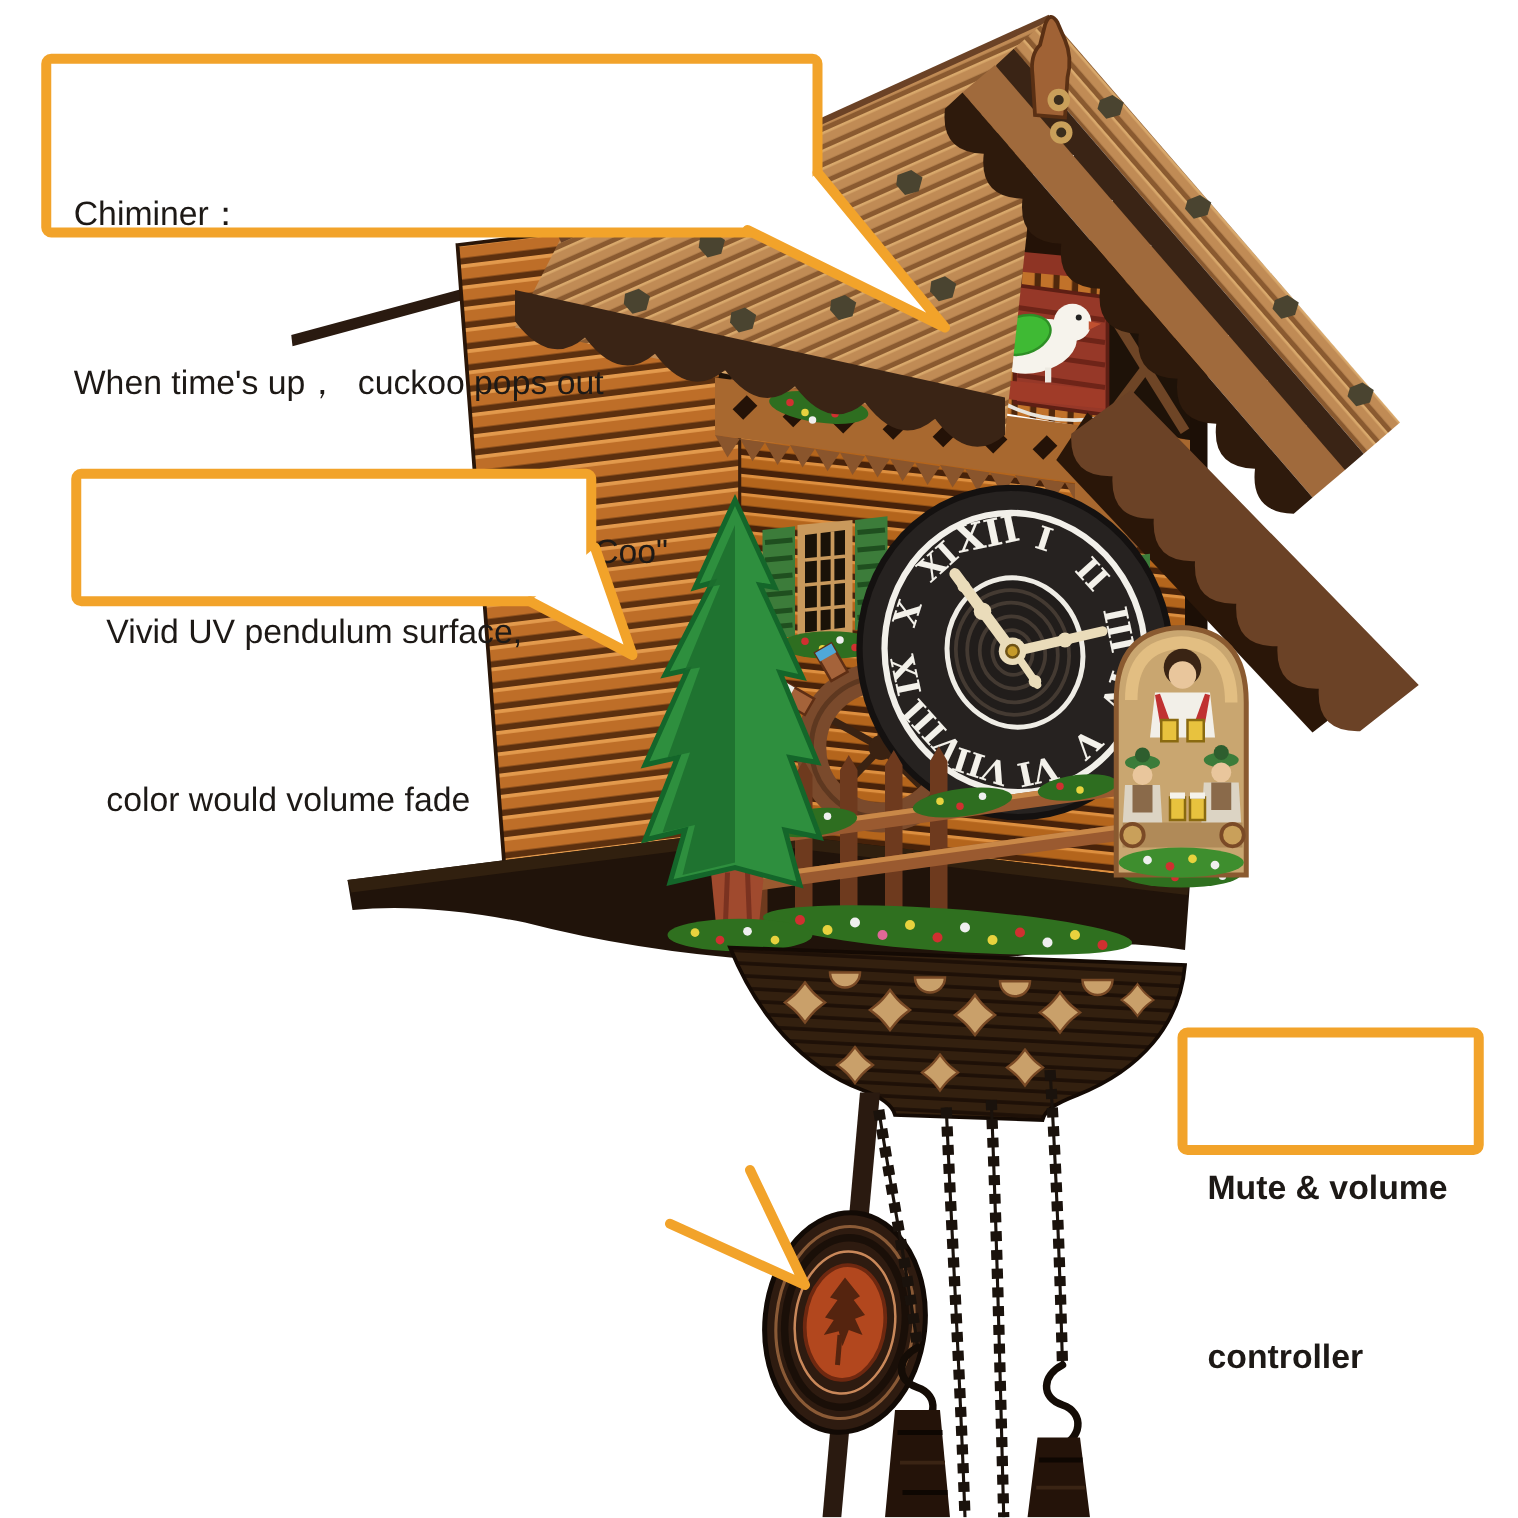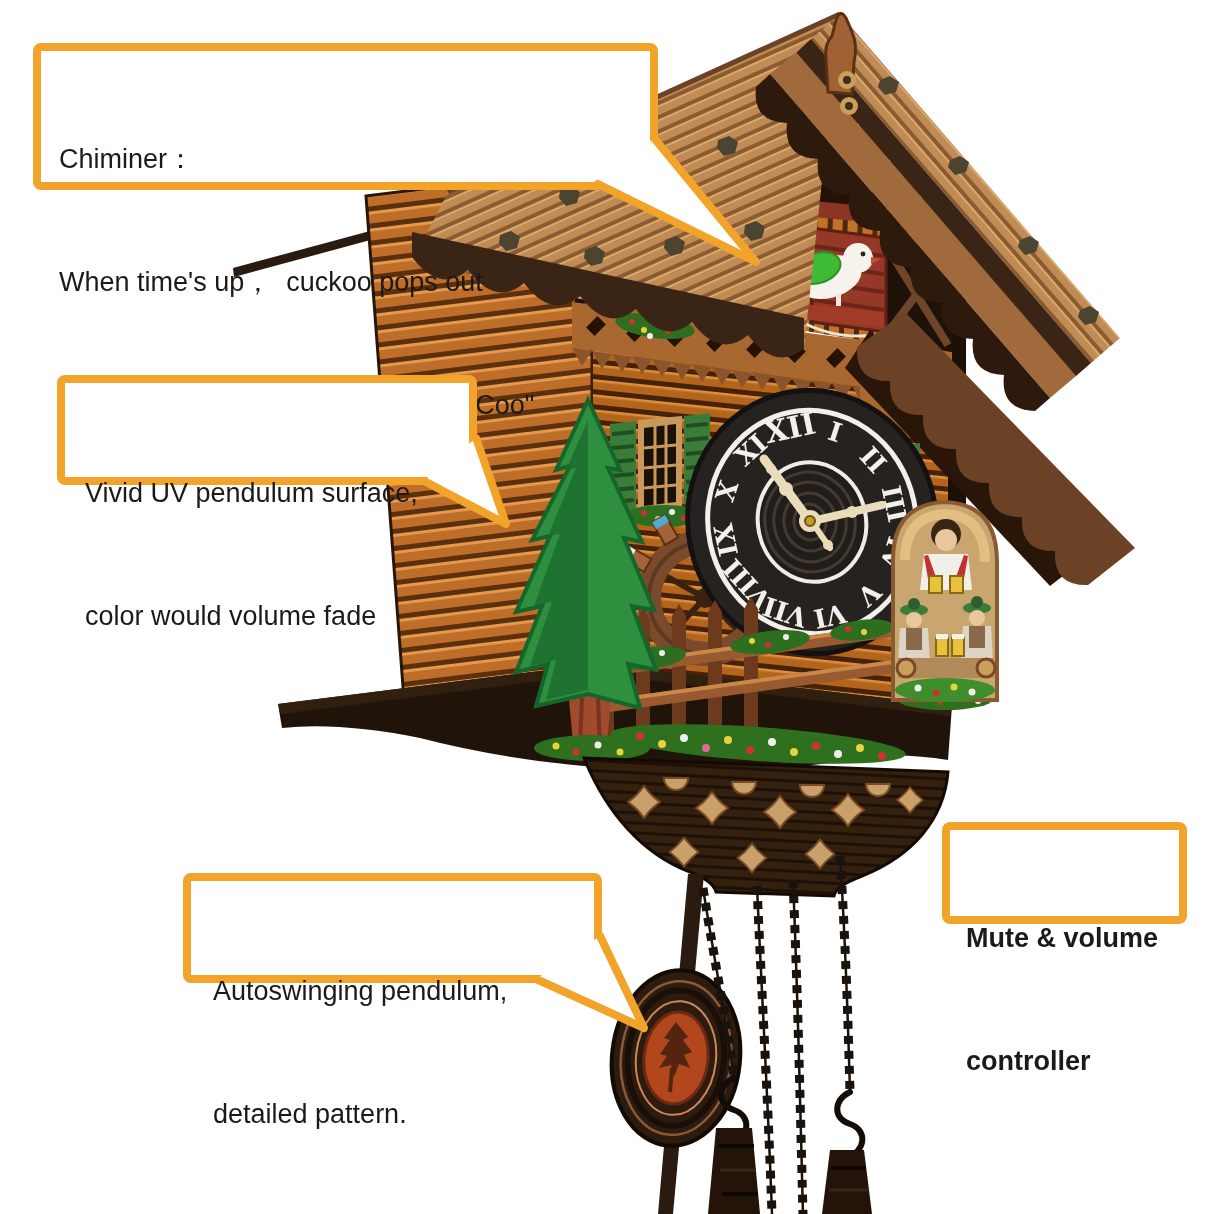--- a/index.html
+++ b/index.html
@@ -1,21 +1,21 @@
 <!DOCTYPE html>
 <html><head>
 <meta charset="utf-8">
 <style>
   html,body{margin:0;padding:0;background:#ffffff;}
   #canvas{position:relative;width:1214px;height:1214px;background:#ffffff;overflow:hidden;
           font-family:"Liberation Sans", sans-serif;}
   .callout{position:absolute;box-sizing:border-box;background:#ffffff;
            border:8px solid #F2A32A;border-radius:8px;color:#1d1916;
            font-size:27px;line-height:41px;white-space:pre;z-index:30;}
-  .callout .ln{display:block;}
+  .callout .ln{display:block;margin-top:12px;}
   #callout-chime{left:33px;top:43px;width:625px;height:147px;padding:6px 18px;}
   #callout-surface{left:57px;top:375px;width:420px;height:110px;padding:8px 20px;}
   #callout-pendulum{left:183px;top:873px;width:419px;height:110px;padding:8px 22px;}
   #callout-volume{left:942px;top:822px;width:245px;height:102px;padding:6px 16px;font-weight:bold;}
   svg{position:absolute;left:0;top:0;}
   #clock-art{z-index:1;}
   #tails{z-index:40;pointer-events:none;}
   text.numeral{font-family:"DejaVu Serif",serif;font-weight:bold;fill:#f3f1ea;}
 </style>
 </head>
@@ -560,24 +560,20 @@
     <span class="ln">Chiminer：</span>
     <span class="ln">When time's up，  cuckoo pops out</span>
     <span class="ln">from nest singing and calling "Coo Coo"</span>
   </div>
 
   <div class="callout" id="callout-surface">
     <span class="ln">Vivid UV pendulum surface,</span>
     <span class="ln">color would volume fade</span>
   </div>
 
-  <div class="callout" id="callout-pendulum">
-    <span class="ln">Autoswinging pendulum,</span>
-    <span class="ln">detailed pattern.</span>
-  </div>
 
   <div class="callout" id="callout-volume">
     <span class="ln">Mute &amp; volume</span>
     <span class="ln">controller</span>
   </div>
 
   <svg id="tails" width="1214" height="1214" viewBox="0 0 1214 1214">
     <path d="M598,184 L756,262 L654,138" fill="#ffffff" stroke="#F2A32A" stroke-width="8" stroke-linejoin="round" stroke-linecap="round"></path>
     <path d="M424,481 L506,524 L476,438" fill="#ffffff" stroke="#F2A32A" stroke-width="8" stroke-linejoin="round" stroke-linecap="round"></path>
     <path d="M536,979 L644,1028 L600,936" fill="#ffffff" stroke="#F2A32A" stroke-width="8" stroke-linejoin="round" stroke-linecap="round"></path>

